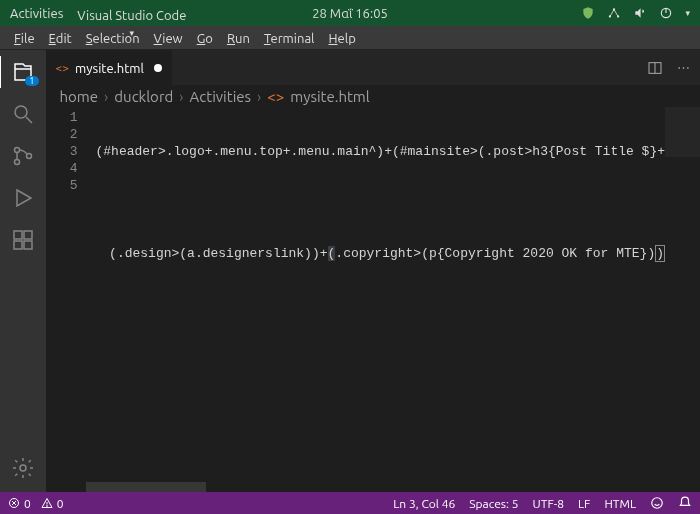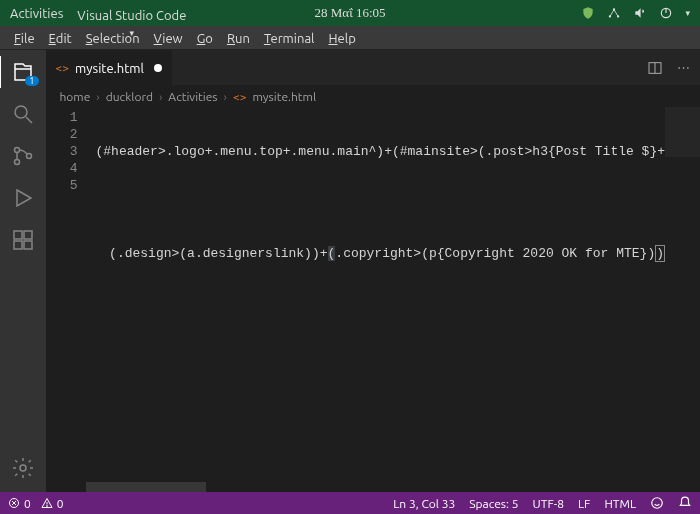--- a/index.html
+++ b/index.html
@@ -1,21 +1,21 @@
 <!DOCTYPE html>
 <html><head>
   <meta charset="utf-8">
   <style>
     * { margin: 0; padding: 0; box-sizing: border-box; }
     body { width: 700px; height: 514px; font-family: Ubuntu, "Segoe UI", sans-serif; background: #1e1e1e; overflow: hidden; font-size: 13px; }
     
     
     .gnome-bar { height: 26px; background: #14532d; color: #ddd; display: flex; align-items: center; padding: 0 10px; font-size: 13px; }
     .gnome-left { display: flex; gap: 14px; align-items: center; }
-    .gnome-center { position: absolute; left: 50%; transform: translateX(-50%); font-family: Liberation Serif, serif; }
+    .gnome-center { position: absolute; left: 50%; transform: translateX(-50%); }
     .gnome-right { margin-left: auto; display: flex; gap: 12px; align-items: center; }
     .gnome-app { display: flex; align-items: center; gap: 6px; flex-direction: column; }
     .dropdown-arrow { font-size: 9px; }
     .gnome-icon { width: 14px; height: 14px; display: inline-flex; align-items: center; justify-content: center; }
     
     
     .menu-bar { height: 24px; background: #3a3a3a; display: flex; align-items: center; padding: 0 8px; gap: 2px; border-bottom: 1px solid #222; }
     .menu-item { padding: 2px 6px; color: #ddd; font-size: 13px; cursor: pointer; }
     .menu-item u { text-decoration: underline; }
     
@@ -31,21 +31,21 @@
     .badge { position: absolute; bottom: -2px; right: -4px; background: #007acc; color: #fff; border-radius: 8px; font-size: 9px; padding: 0 4px; min-width: 14px; text-align: center; }
     
     
     .editor-area { flex: 1; display: flex; flex-direction: column; background: #1e1e1e; }
     .tab-bar { height: 35px; background: #252526; display: flex; align-items: center; }
     .tab { height: 35px; background: #1e1e1e; display: flex; align-items: center; padding: 0 10px; gap: 6px; color: #fff; font-size: 13px; border-right: 1px solid #252526; }
     .tab-icon { color: #e37933; font-size: 12px; }
     .tab-dirty { width: 8px; height: 8px; border-radius: 50%; background: #fff; margin-left: 4px; }
     .tab-actions { margin-left: auto; display: flex; gap: 14px; padding: 0 10px; color: #aaa; }
     
-    .breadcrumbs { height: 22px; background: #1e1e1e; display: flex; align-items: center; padding: 0 14px; gap: 4px; color: #a0a0a0; font-size: 12px; }
+    .breadcrumbs { height: 22px; background: #1e1e1e; display: flex; align-items: center; padding: 0 14px; gap: 4px; color: #a0a0a0; font-size: 15px; }
     .crumb-sep { color: #666; margin: 0 2px; }
     .crumb-icon { color: #e37933; margin-right: 2px; }
     
     .code-area { flex: 1; display: flex; font-family: "Courier New", monospace; font-size: 13px; position: relative; }
     .gutter { width: 50px; text-align: right; color: #858585; padding-right: 18px; padding-top: 2px; line-height: 17px; }
     .gutter div { height: 17px; }
     .code-lines { flex: 1; color: #d4d4d4; padding-top: 2px; line-height: 17px; white-space: pre; overflow: hidden; }
     .code-lines div { height: 17px; text-align: right; }
     .highlight { background: #3a3d41; display: inline; }
     .cursor-box { border: 1px solid #888; padding: 0; display: inline; }
@@ -227,21 +227,21 @@
     <span class="status-item">
       <span style="width:12px;height:12px;display:inline-block"><svg viewBox="0 0 24 24" fill="none" stroke="currentColor" stroke-width="2">
             <path d="M12 3l10 18H2L12 3z"></path>
             <line x1="12" y1="10" x2="12" y2="15"></line>
             <circle cx="12" cy="18" r="0.8" fill="currentColor"></circle>
           </svg></span>
       <span>0</span>
     </span>
   </div>
   <div class="status-right">
-    <span class="status-item">Ln 3, Col 33</span>
+    <span class="status-item">Ln 3, Col 46</span>
     <span class="status-item">Spaces: 5</span>
     <span class="status-item">UTF-8</span>
     <span class="status-item">LF</span>
     <span class="status-item">HTML</span>
     <span class="status-item" style="width:14px;height:14px;display:inline-block"><svg viewBox="0 0 24 24" fill="none" stroke="currentColor" stroke-width="2">
           <circle cx="12" cy="12" r="9"></circle>
           <path d="M8 14s1.5 2 4 2 4-2 4-2M9 9h.01M15 9h.01"></path>
         </svg></span>
     <span class="status-item" style="width:14px;height:14px;display:inline-block"><svg viewBox="0 0 24 24" fill="none" stroke="currentColor" stroke-width="2">
           <path d="M6 8a6 6 0 1112 0v5l2 3H4l2-3V8z"></path>

